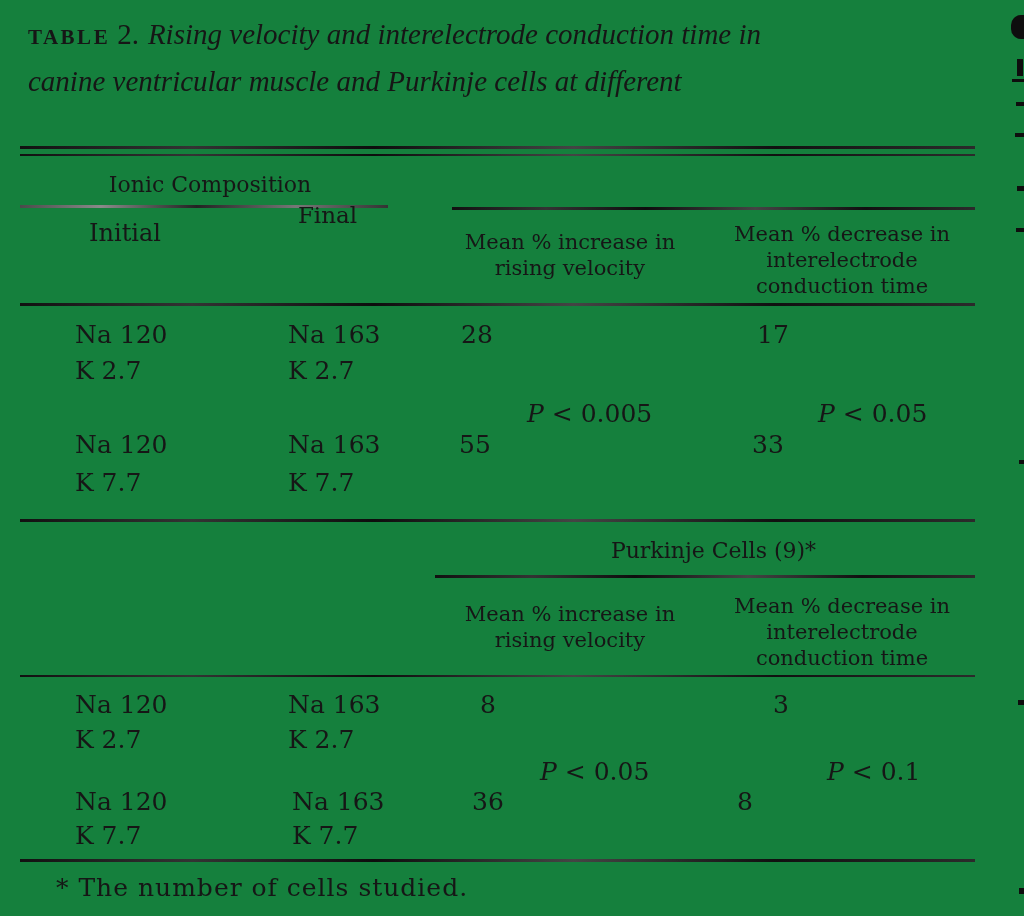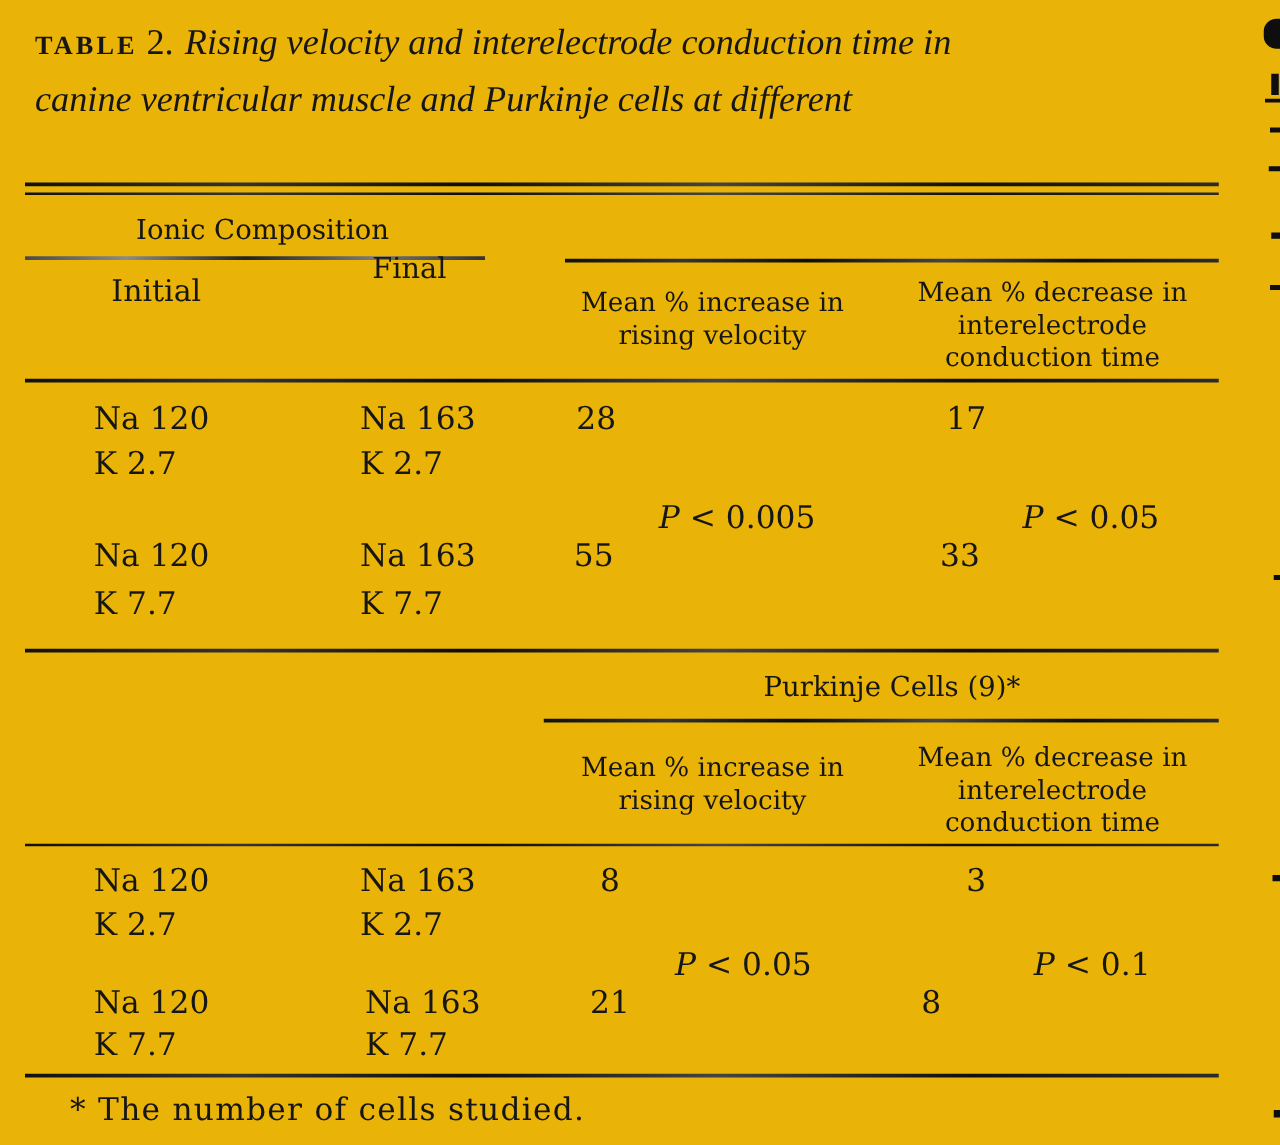--- a/index.html
+++ b/index.html
@@ -1,18 +1,18 @@
 <!DOCTYPE html>
 <html><head>
 <meta charset="utf-8">
 <style>
   html,body { margin:0; padding:0; }
   .page {
     position:relative; width:1024px; height:916px;
-    background:#eab308; color:#161616; overflow:hidden;
+    background:#15803d; color:#161616; overflow:hidden;
     font-family:"DejaVu Serif", serif;
   }
   .abs { position:absolute; }
   .rule { position:absolute; background:#1b1b1b; }
   .rule.gray { background:linear-gradient(90deg,#4a4a4a 0%,#8a8a8a 22%,#222 48%,#777 75%,#333 100%); }
   .rule.mottle { background:linear-gradient(90deg,#111 0%,#333 18%,#0d0d0d 37%,#444 58%,#101010 79%,#2b2b2b 100%); }
   .caption {
     position:absolute; left:28px; top:12px; width:880px;
     font-family:"Liberation Serif", serif;
     font-size:29px; line-height:44px; font-style:italic;
@@ -89,21 +89,21 @@
   <div class="abs cell" style="left:480px; top:690px;">8</div>
   <div class="abs cell" style="left:773px; top:690px;">3</div>
   <div class="abs cell" style="left:75px;  top:725px;">K 2.7</div>
   <div class="abs cell" style="left:288px; top:725px;">K 2.7</div>
 
   <div class="abs pval" style="left:540px; top:757px;">P &lt; 0.05</div>
   <div class="abs pval" style="left:827px; top:757px;">P &lt; 0.1</div>
 
   <div class="abs cell" style="left:75px;  top:787px;">Na 120</div>
   <div class="abs cell" style="left:292px; top:787px;">Na 163</div>
-  <div class="abs cell" style="left:472px; top:787px;">21</div>
+  <div class="abs cell" style="left:472px; top:787px;">36</div>
   <div class="abs cell" style="left:737px; top:787px;">8</div>
   <div class="abs cell" style="left:75px;  top:821px;">K 7.7</div>
   <div class="abs cell" style="left:292px; top:821px;">K 7.7</div>
 
   <div class="abs foot" style="left:56px; top:873px;">* The number of cells studied.</div>
 
   <div class="art" style="left:1011px; top:15px; width:13px; height:24px; border-radius:10px 0 0 10px;"></div>
   <div class="art" style="left:1017px; top:59px; width:6px; height:17px;"></div>
   <div class="art" style="left:1012px; top:79px; width:12px; height:3px;"></div>
   <div class="art" style="left:1016px; top:102px; width:8px; height:4px;"></div>

